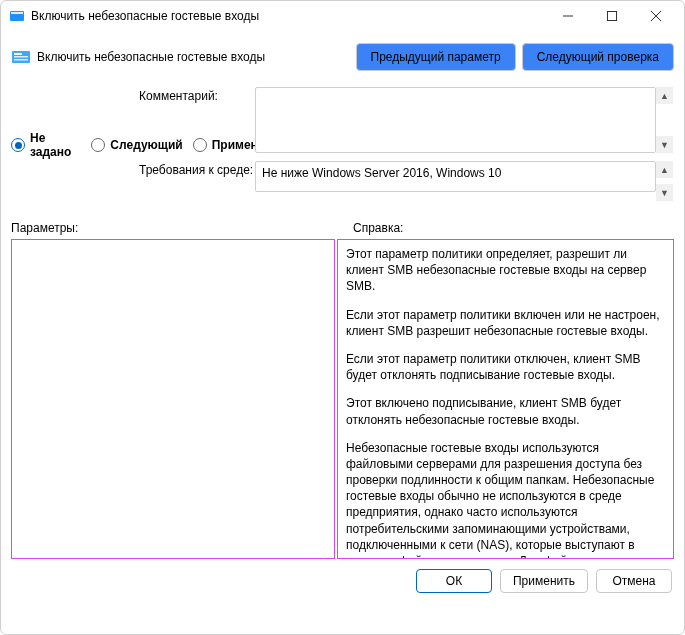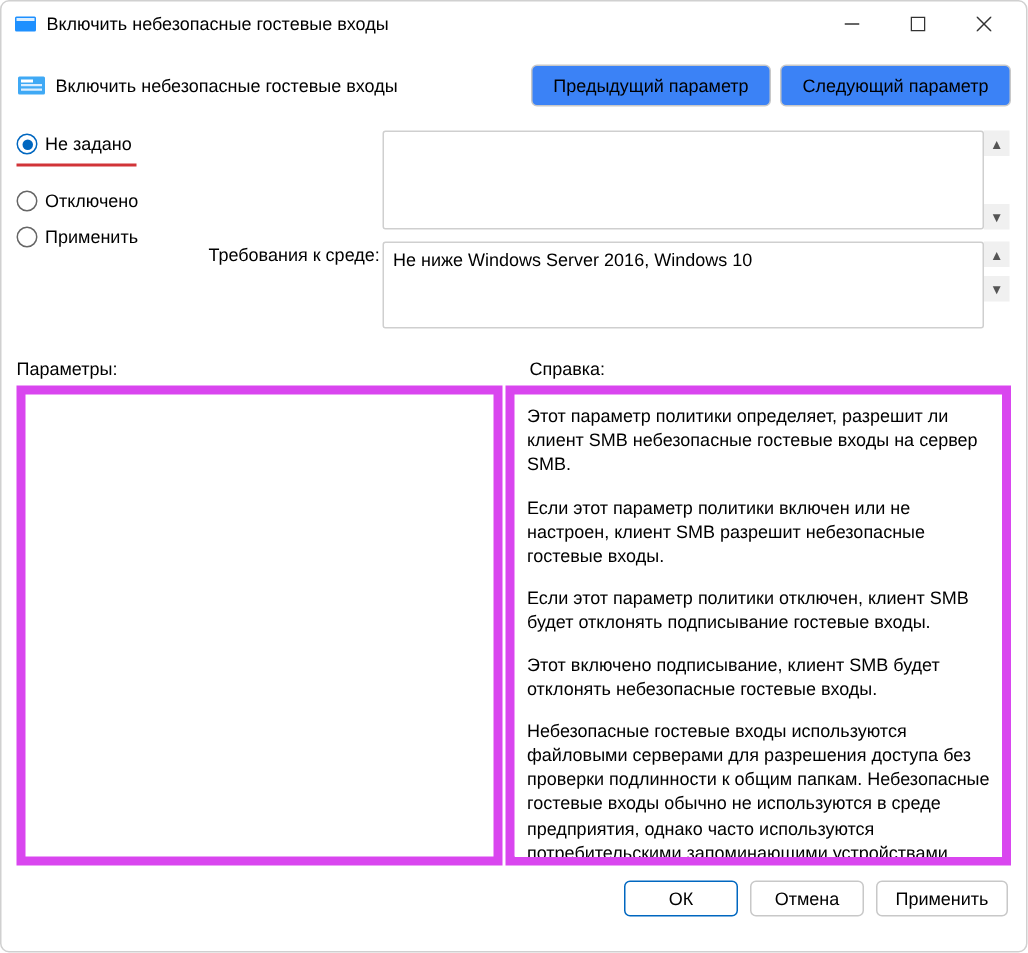--- a/index.html
+++ b/index.html
@@ -67,23 +67,24 @@
     grid-template-columns: 128px 116px 1fr 18px;
     column-gap: 0;
     padding: 10px 10px 0 10px;
   }
 
   
   .radio-col {
     grid-column: 1;
     grid-row: 1 / span 3;
     display: flex;
-    flex-direction: column;
+    flex-direction: row;
     gap: 10px;
     padding-top: 2px;
+    font-weight: bold;
   }
   .radio-opt {
     display: flex;
     align-items: center;
     gap: 5px;
     font-size: 12px;
   }
   .radio-outer {
     width: 14px; height: 14px;
     border: 1.5px solid #666;
@@ -116,21 +117,21 @@
     border-radius: 2px;
     background: #fff;
     resize: none;
     font-family: inherit;
     font-size: 12px;
     padding: 4px 6px;
     outline: none;
   }
   .field-req {
     grid-column: 3; grid-row: 2;
-    height: 58px;
+    height: 31px;
     border: 1px solid #cfcfcf;
     border-radius: 2px;
     background: #fff;
     font-size: 12px;
     padding: 4px 6px;
     margin-top: 8px;
     overflow: hidden;
   }
 
   
@@ -152,21 +153,21 @@
   }
   .pane-labels .pl-left  { width: 324px; }
   .pane-labels .pl-right { flex: 1; margin-left: 18px; }
 
   .panes {
     display: flex;
     gap: 2px;
     padding: 0 10px;
   }
   .pane {
-    border: 6px solid #d946ef;
+    border: 1px solid #d946ef;
     background: #fff;
     height: 320px;
     overflow-y: scroll;
     font-size: 12px;
     line-height: 1.35;
     padding: 6px 8px;
   }
   .pane.left  { width: 324px; }
   .pane.right { flex: 1; }
   .pane p { margin: 0 0 12px 0; }
@@ -237,43 +238,44 @@
     <svg width="20" height="20" viewBox="0 0 20 20">
       <rect x="1" y="4" width="18" height="12" rx="1" fill="#3fa9f5"></rect>
       <rect x="3" y="6" width="8" height="2" fill="#fff"></rect>
       <rect x="3" y="9" width="14" height="1.5" fill="#dbeeff"></rect>
       <rect x="3" y="12" width="14" height="1.5" fill="#dbeeff"></rect>
     </svg>
   </span>
   <span class="header-title">Включить небезопасные гостевые входы</span>
   <span class="header-spacer"></span>
   <div class="nav-btn">Предыдущий параметр</div>
-  <div class="nav-btn">Следующий параметр</div>
+  <div class="nav-btn">Следующий проверка</div>
 </div>
 
 <div class="form-grid">
 
   <div class="radio-col">
     <div class="radio-opt selected">
       <span class="radio-outer">
           <span class="radio-inner"></span>
         </span>
       <span>Не задано</span>
     </div>
     <div class="radio-underline"></div>
     <div class="radio-opt">
       <span class="radio-outer"></span>
-      <span>Отключено</span>
+      <span>Следующий</span>
     </div>
     <div class="radio-opt">
       <span class="radio-outer"></span>
       <span>Применить</span>
     </div>
   </div>
 
+  <div class="lbl comment">Комментарий:</div>
   <div class="lbl req" style="margin-top:8px;">Требования к среде:</div>
 
   <textarea class="field-comment" value="" style=""></textarea>
   <div class="field-req">Не ниже Windows Server 2016, Windows 10</div>
 
   <div class="scroll-col c1">
     <div class="arrow-btn">▲</div>
     <div class="arrow-btn">▼</div>
   </div>
   <div class="scroll-col c2">
@@ -293,15 +295,15 @@
       <p>Этот параметр политики определяет, разрешит ли клиент SMB небезопасные гостевые входы на сервер SMB.</p>
       <p>Если этот параметр политики включен или не настроен, клиент SMB разрешит небезопасные гостевые входы.</p>
       <p>Если этот параметр политики отключен, клиент SMB будет отклонять подписывание гостевые входы.</p>
       <p>Этот включено подписывание, клиент SMB будет отклонять небезопасные гостевые входы.</p>
       <p>Небезопасные гостевые входы используются файловыми серверами для разрешения доступа без проверки подлинности к общим папкам. Небезопасные гостевые входы обычно не используются в среде предприятия, однако часто используются потребительскими запоминающими устройствами, подключенными к сети (NAS), которые выступают в качестве файловых серверов. Для файловых серверов Windows требуется проверка подлинности, и на них по умолчанию не используются небезопасные гостевые</p>
     </div>
 </div>
 
 <div class="footer">
   <div class="btn primary">ОК</div>
+  <div class="btn">Применить</div>
   <div class="btn">Отмена</div>
-  <div class="btn">Применить</div>
 </div>
 
 </body></html>

